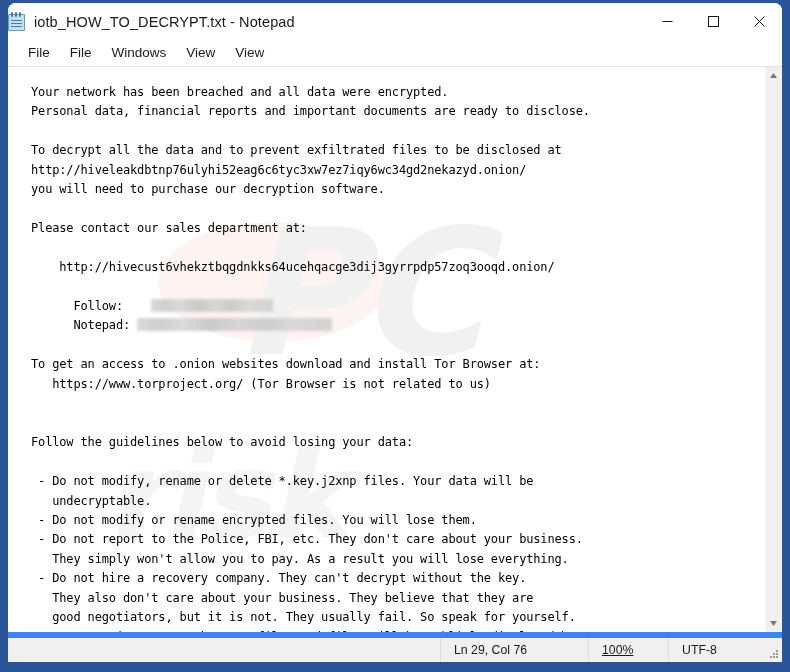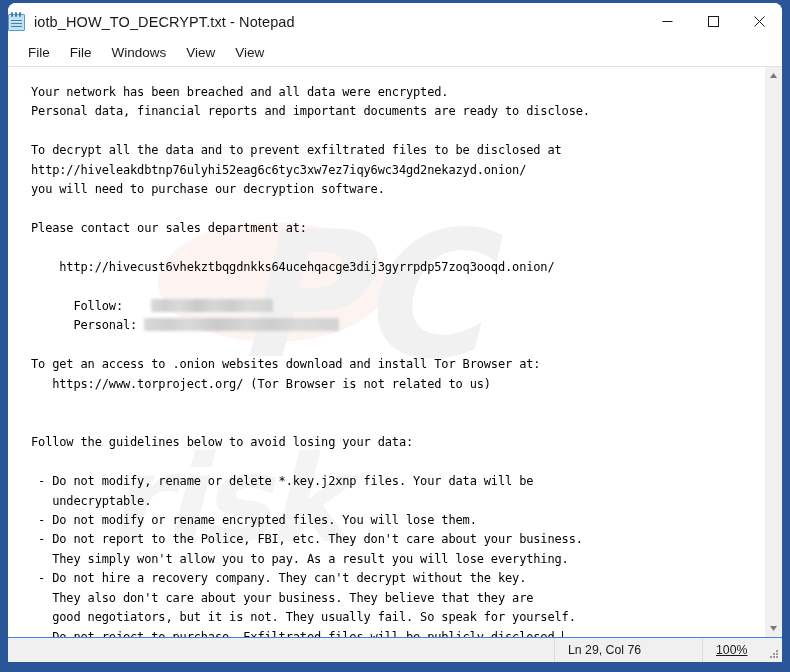--- a/index.html
+++ b/index.html
@@ -255,21 +255,21 @@
     flex: 1;
     width: 100%;
     background: #f0f0f0;
   }
 
   
   #statusbar {
     height: 24px;
     min-height: 24px;
     background: #f0f0f0;
-    border-top: 1px solid #3b82f6;
+    border-top: 6px solid #3b82f6;
     display: flex;
     align-items: stretch;
     justify-content: flex-end;
     font-size: 12.3px;
     color: #1a1a1a;
     position: relative;
   }
   .status-cell {
     display: flex;
     align-items: center;
@@ -360,21 +360,21 @@
 
 To decrypt all the data and to prevent exfiltrated files to be disclosed at
 http://hiveleakdbtnp76ulyhi52eag6c6tyc3xw7ez7iqy6wc34gd2nekazyd.onion/
 you will need to purchase our decryption software.
 
 Please contact our sales department at:
 
     http://hivecust6vhekztbqgdnkks64ucehqacge3dij3gyrrpdp57zoq3ooqd.onion/
 
 </span><span>      Follow:    </span><span class="redact login"></span>
-<span>      Personal: </span><span class="redact pass"></span><span>
+<span>      Notepad: </span><span class="redact pass"></span><span>
 
 To get an access to .onion websites download and install Tor Browser at:
    https://www.torproject.org/ (Tor Browser is not related to us)
 
 
 Follow the guidelines below to avoid losing your data:
 
  - Do not modify, rename or delete *.key.j2xnp files. Your data will be
    undecryptable.
  - Do not modify or rename encrypted files. You will lose them.
@@ -399,20 +399,21 @@
             <polygon points="0,0 7,0 3.5,5" fill="#787878"></polygon>
           </svg>
         </div>
       </div>
 
     </div>
 
     <div id="statusbar">
       <div class="status-cell" id="st-ln">Ln 29, Col 76</div>
       <div class="status-cell" id="st-zoom">100%</div>
+      <div class="status-cell" id="st-enc">UTF-8</div>
       <div id="resize-grip">
         <i style="left:7px;top:1px"></i>
         <i style="left:4px;top:4px"></i>
           <i style="left:7px;top:4px"></i>
         <i style="left:1px;top:7px"></i>
           <i style="left:4px;top:7px"></i>
           <i style="left:7px;top:7px"></i>
       </div>
     </div>
 

